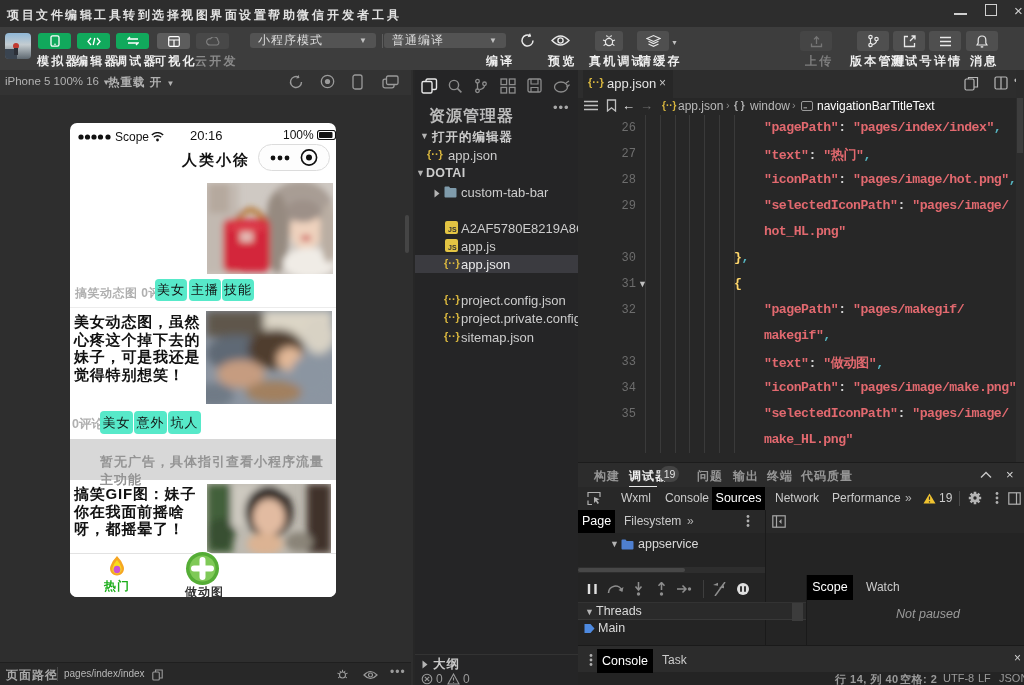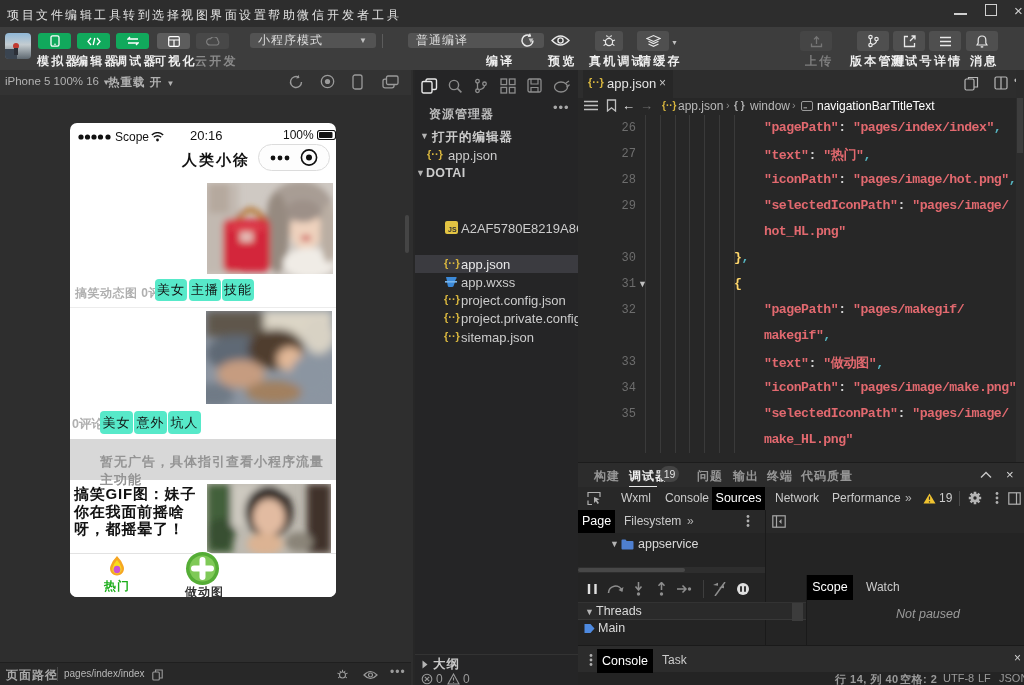--- a/index.html
+++ b/index.html
@@ -1,18 +1,18 @@
 <!DOCTYPE html>
 <html><head><meta charset="utf-8">
 <style>
 *{margin:0;padding:0;box-sizing:border-box}
 html,body{width:1024px;height:685px;overflow:hidden;background:#2e2e2e;font-family:"Liberation Sans",sans-serif;}
 .abs{position:absolute}
 #menubar{position:absolute;left:0;top:0;width:1024px;height:27px;background:#2d2d2d;color:#e2e2e2;font-size:12px}
-#menubar .mi{position:absolute;top:7px;letter-spacing:3px;white-space:nowrap;font-weight:normal}
+#menubar .mi{position:absolute;top:7px;letter-spacing:3px;white-space:nowrap;font-weight:bold}
 #title{position:absolute;left:422px;top:7px;color:#8f8f8f;font-size:12px;letter-spacing:1px}
 #toolbar{position:absolute;left:0;top:27px;width:1024px;height:43px;background:#3d3d3d}
 .tbtn{position:absolute;top:6px;height:16px;width:33px;border-radius:3px;display:flex;align-items:center;justify-content:center}
 .tlab{position:absolute;top:26px;font-size:12px;color:#efefef;letter-spacing:2.2px;font-weight:bold;white-space:nowrap}
 .green{background:#11a95c}
 .dd{position:absolute;top:6px;height:15px;background:#535353;border-radius:3px;color:#dcdcdc;font-size:12px;line-height:15px;padding-left:8px;letter-spacing:1px}
 .dd .car{position:absolute;right:8px;top:0;color:#c0c0c0;font-size:8px}
 .ibox{position:absolute;top:4px;height:20px;border-radius:3px;background:#4f4f4f;display:flex;align-items:center;justify-content:center}
 #simbar{position:absolute;left:0;top:70px;width:411px;height:25px;background:#333333;color:#b2b2b2;font-size:11.5px}
 #simarea{position:absolute;left:0;top:95px;width:411px;height:567px;background:#2e2e2e}
@@ -93,21 +93,21 @@
         <path d="M4 8 A3.2 3.2 0 1 1 4.6 1.7 A4 4 0 0 1 12 3.6 A2.6 2.6 0 0 1 11 8 Z" fill="none" stroke="#7e7e7e" stroke-width="1.2"></path>
       </svg>
     </div>
   <span class="tlab" style="left:37px">模拟器</span>
   <span class="tlab" style="left:76px">编辑器</span>
   <span class="tlab" style="left:115px">调试器</span>
   <span class="tlab" style="left:154px">可视化</span>
   <span class="tlab" style="left:195px;color:#8a8a8a">云开发</span>
   <div class="dd" style="left:250px;width:126px">小程序模式<span class="car">▼</span></div>
   <div class="abs" style="left:382px;top:7px;width:1px;height:14px;background:#5c5c5c"></div>
-  <div class="dd" style="left:408px;width:136px">普通编译<span class="car">▼</span></div>
+  <div class="dd" style="left:384px;width:122px">普通编译<span class="car">▼</span></div>
   <div class="abs" style="left:519px;top:5px">
       <svg width="17" height="17" viewBox="0 0 17 17">
         <path d="M14 8.5 A5.5 5.5 0 1 1 11.5 3.9" fill="none" stroke="#e8e8e8" stroke-width="1.5"></path>
         <path d="M11 1 L12.2 4.6 L8.6 5.2 Z" fill="#e8e8e8"></path>
       </svg>
     </div>
   <span class="tlab" style="left:486px">编译</span>
   <div class="abs" style="left:551px;top:7px">
       <svg width="19" height="13" viewBox="0 0 19 13">
         <path d="M1 6.5 Q9.5 -2.5 18 6.5 Q9.5 15.5 1 6.5 Z" fill="none" stroke="#e8e8e8" stroke-width="1.4"></path>
@@ -258,20 +258,21 @@
       <rect x="33" y="48" width="13" height="11" fill="#e8e0d6" opacity="0.8"></rect>
       <ellipse cx="40" cy="44" rx="20" ry="5" fill="#dd3a48"></ellipse>
     </g>
       </svg>
   </div>
   <span class="abs cjk grey" style="left:5px;top:162px;font-size:12px;letter-spacing:0.5px">搞笑动态图 0评论</span>
   <div class="tag" style="left:85px;top:156px;width:32px;height:22px">美女</div>
   <div class="tag" style="left:119px;top:156px;width:32px;height:22px">主播</div>
   <div class="tag" style="left:152px;top:156px;width:32px;height:22px">技能</div>
   <div class="abs" style="left:0;top:184px;width:266px;height:1px;background:#ececec"></div>
+  <div class="ptext cjk" style="left:4px;top:190px;width:132px">美女动态图，虽然心疼这个掉下去的妹子，可是我还是觉得特别想笑！</div>
   <div class="abs" style="left:136px;top:188px;width:126px;height:93px">
     <svg width="126" height="93" viewBox="0 0 126 93">
         <defs>
           <filter id="b2" x="-20%" y="-20%" width="140%" height="140%">
             <feGaussianBlur stdDeviation="4"></feGaussianBlur>
           </filter>
         </defs>
     <rect width="126" height="93" fill="#8c95a1"></rect>
     <g filter="url(#b2)">
       <rect x="0" y="0" width="65" height="26" fill="#5e564c"></rect>
@@ -388,52 +389,60 @@
         <rect x="1" y="1" width="13" height="13" rx="1.5" fill="none" stroke="#8d8d8d" stroke-width="1.3"></rect>
         <path d="M4 1 L4 6 L11 6 L11 1 M4 14 L4 9.5 L11 9.5 L11 14" fill="none" stroke="#8d8d8d" stroke-width="1.2"></path>
       </svg>
     </div>
   <div class="abs" style="left:138px;top:9px">
       <svg width="17" height="14" viewBox="0 0 17 14">
         <ellipse cx="8" cy="8" rx="6.5" ry="5" fill="none" stroke="#8d8d8d" stroke-width="1.3"></ellipse>
         <path d="M13 4 L16 2 M13.5 8 Q15.5 7 16.5 5.5" fill="none" stroke="#8d8d8d" stroke-width="1.3"></path>
       </svg>
     </div>
-  <span class="abs cjk" style="left:14px;top:36px;font-size:12px;color:#bcbcbc">资源管理器</span>
+  <span class="abs cjk" style="left:14px;top:36px;font-size:16px;color:#bcbcbc">资源管理器</span>
   <span class="abs" style="left:138px;top:30px;color:#a8a8a8;font-size:13px;letter-spacing:1px">•••</span>
   <div class="abs" style="left:0;top:57px;width:165px;height:18px">
     <span class="abs" style="left:5px;top:4px;color:#b4b4b4;font-size:9px">▼</span>
       <span class="abs cjk" style="left:17px;top:2px;font-size:12.5px;color:#cccccc;font-weight:bold">打开的编辑器</span>
   </div>
   <div class="abs" style="left:0;top:76px;width:165px;height:18px">
     <span class="abs" style="left:12px;top:2px;color:#d8b63e;font-size:11px;font-weight:bold">{··}</span>
       <span class="abs" style="left:33px;top:2px;font-size:13px;color:#cccccc">app.json</span>
   </div>
   <div class="abs" style="left:0;top:94px;width:165px;height:18px">
     <span class="abs" style="left:1px;top:4px;color:#b4b4b4;font-size:9px">▼</span>
       <span class="abs" style="left:11px;top:2px;font-size:12.5px;color:#cccccc;font-weight:bold;letter-spacing:0.3px">DOTAI</span>
   </div>
+  <div class="abs" style="left:0;top:112.5px;width:165px;height:18px">
+    <svg class="abs" style="left:19px;top:6px" width="6" height="9" viewBox="0 0 6 9">
+        <path d="M0.5 0.5 L5.5 4.5 L0.5 8.5 Z" fill="#b4b4b4"></path>
+      </svg>
+      <svg class="abs" style="left:29px;top:3px" width="13" height="12" viewBox="0 0 13 12">
+        <path d="M0.5 1.5 Q0.5 0.5 1.5 0.5 L5 0.5 L6.2 2 L11.5 2 Q12.5 2 12.5 3 L12.5 10.5 Q12.5 11.5 11.5 11.5 L1.5 11.5 Q0.5 11.5 0.5 10.5 Z" fill="#7f9bab"></path>
+      </svg>
+      <span class="abs" style="left:46px;top:2px;font-size:13px;color:#cccccc">custom-tab-bar</span>
+  </div>
   <div class="abs" style="left:0;top:148.5px;width:165px;height:18px">
     <svg class="abs" style="left:30px;top:2px" width="13" height="13">
         <rect width="13" height="13" rx="2" fill="#e3c443"></rect>
         <text x="3" y="10.5" font-family="Liberation Sans" font-size="7" font-weight="bold" fill="#333">JS</text>
       </svg>
       <span class="abs" style="left:46px;top:2px;font-size:13px;color:#cccccc">A2AF5780E8219A8CC4...</span>
   </div>
+  <div class="abs" style="left:0;top:166.5px;width:165px;height:18px">
+    <svg class="abs" style="left:30px;top:2px" width="13" height="13">
+        <rect width="13" height="13" rx="2" fill="#e3c443"></rect>
+        <text x="3" y="10.5" font-family="Liberation Sans" font-size="7" font-weight="bold" fill="#333">JS</text>
+      </svg>
+      <span class="abs" style="left:46px;top:2px;font-size:13px;color:#cccccc">app.js</span>
+  </div>
   <div class="abs" style="left:0;top:185px;width:165px;height:18px;background:#3b3b40">
     <span class="abs" style="left:29px;top:2px;color:#d8b63e;font-size:11px;font-weight:bold">{··}</span>
       <span class="abs" style="left:46px;top:2px;font-size:13px;color:#e8e8e8">app.json</span>
-  </div>
-  <div class="abs" style="left:0;top:203px;width:165px;height:18px">
-    <svg class="abs" style="left:29px;top:3px" width="14" height="12" viewBox="0 0 14 12">
-        <path d="M2 1 L12 1 Q13 1 12.6 2 L11 5 L3 5 Z" fill="#3b89d8"></path>
-        <path d="M3 6 L11 6 L9.6 10 Q9.3 11 8 11 L5 11 Q4 11 3.8 10 Z" fill="#3b89d8"></path>
-        <rect x="1" y="5" width="12" height="1.6" fill="#77b5ec"></rect>
-      </svg>
-      <span class="abs" style="left:46px;top:2px;font-size:13px;color:#cccccc">app.wxss</span>
   </div>
   <div class="abs" style="left:0;top:221px;width:165px;height:18px">
     <span class="abs" style="left:29px;top:2px;color:#d8b63e;font-size:11px;font-weight:bold">{··}</span>
       <span class="abs" style="left:46px;top:2px;font-size:13px;color:#cccccc">project.config.json</span>
   </div>
   <div class="abs" style="left:0;top:239px;width:165px;height:18px">
     <span class="abs" style="left:29px;top:2px;color:#d8b63e;font-size:11px;font-weight:bold">{··}</span>
       <span class="abs" style="left:46px;top:2px;font-size:13px;color:#cccccc">project.private.config.js...</span>
   </div>
   <div class="abs" style="left:0;top:257.5px;width:165px;height:18px">

